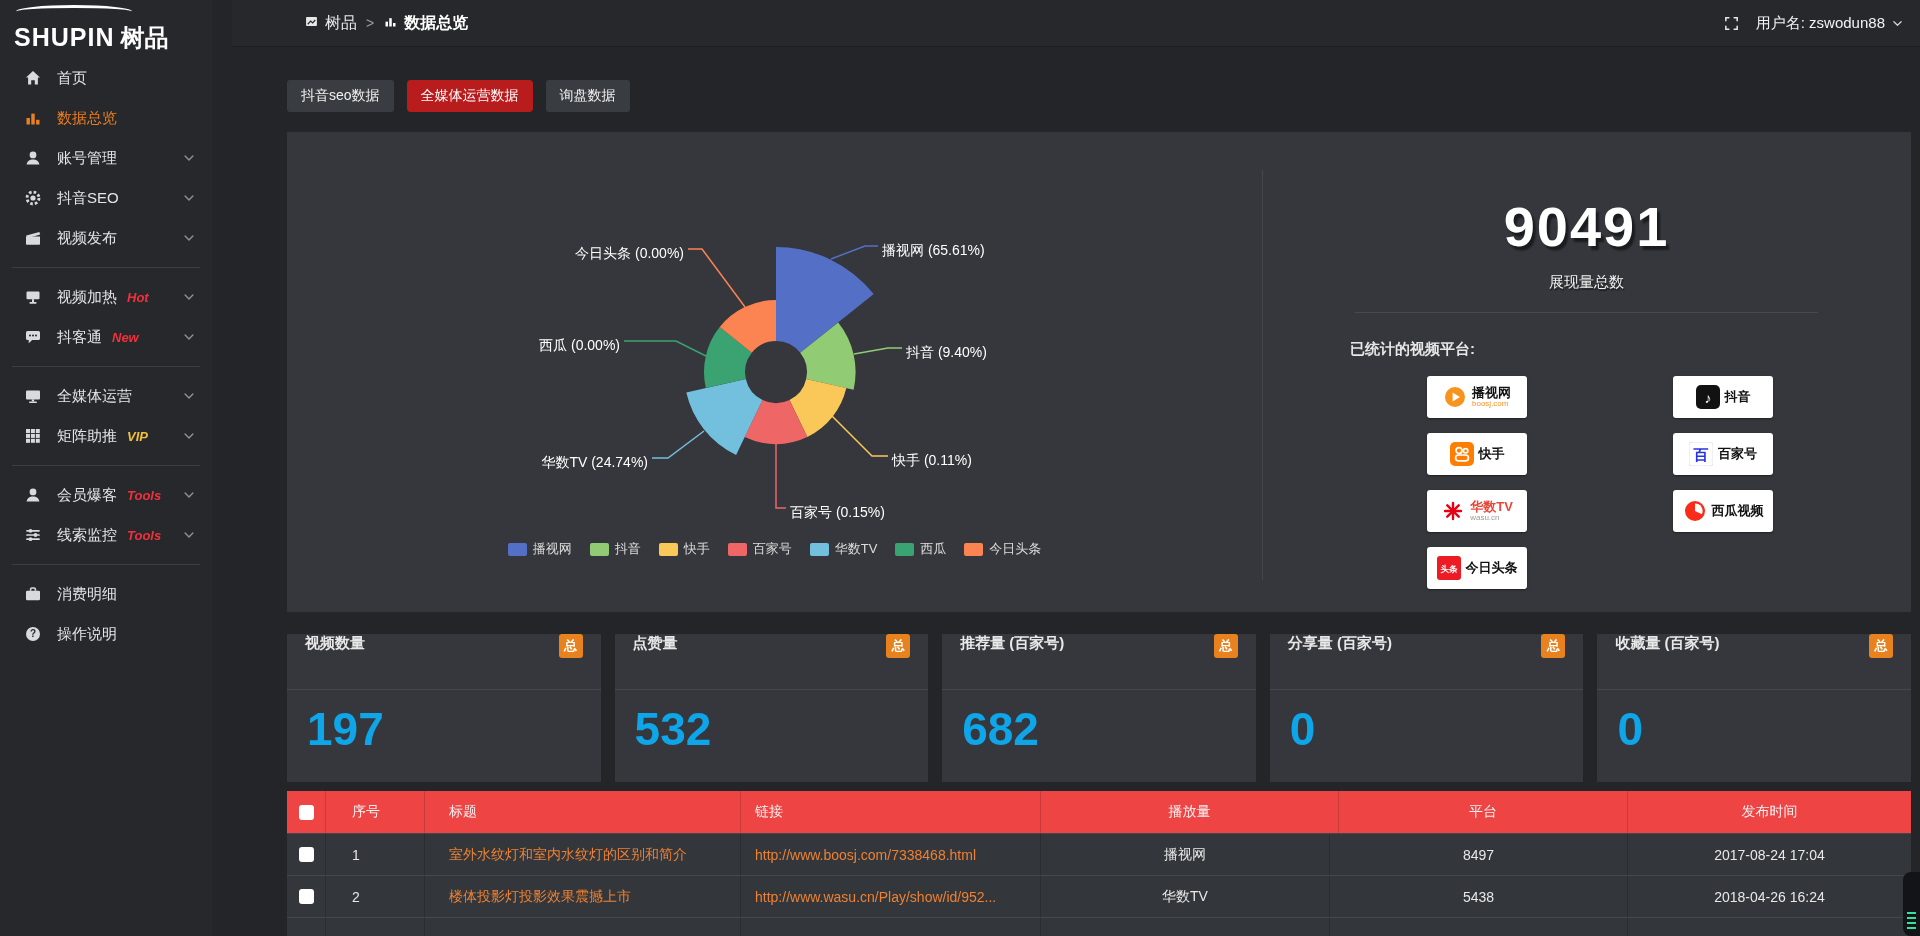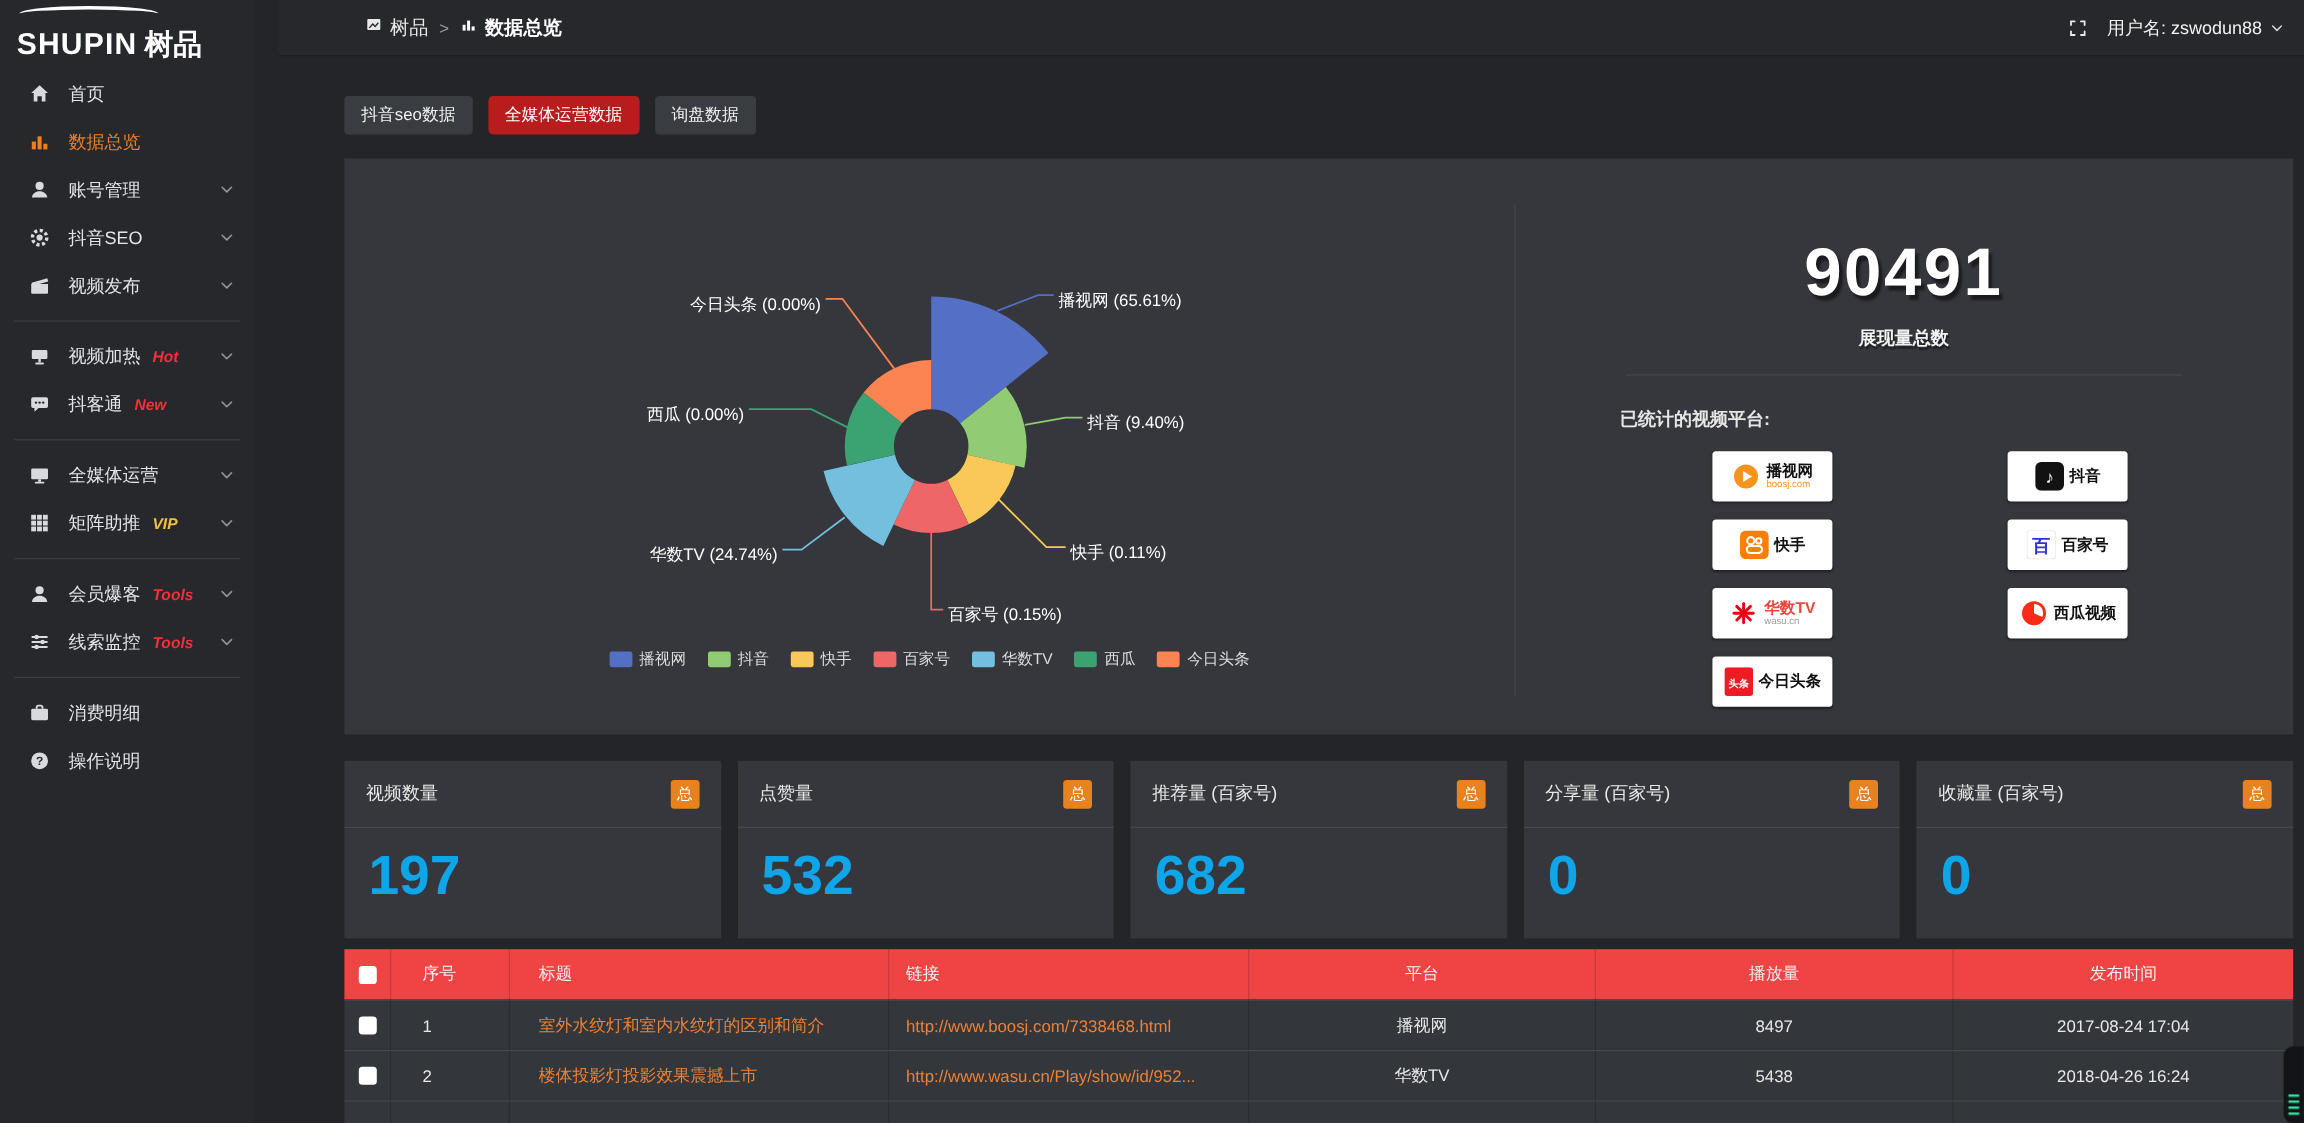--- a/index.html
+++ b/index.html
@@ -40,34 +40,34 @@
   
   .panel { margin-top:20px; height:480px; background:#35373c; display:flex; position:relative; }
   .chart-zone { width:975px; position:relative; flex-shrink:0; }
   .chart-zone svg { position:absolute; left:0; top:0; }
   .legend { position:absolute; left:0; top:408px; width:975px; display:flex; justify-content:center; gap:18px; }
   .lg-item { display:flex; align-items:center; gap:6px; font-size:13px; color:#ddd; }
   .lg-sw { width:19px; height:13px; border-radius:2px; }
   .v-div { position:absolute; left:975px; top:38px; bottom:32px; width:1px; background:#45474c; }
   .right-zone { flex:1; display:flex; flex-direction:column; align-items:center; }
   .big-number { margin-top:62px; font-size:56px; font-weight:800; color:#fff; letter-spacing:2px; text-shadow:3px 4px 2px rgba(0,0,0,.5); }
-  .big-label { margin-top:14px; font-size:15px; font-weight:bold; color:#f2f2f2; text-shadow:1px 2px 1px rgba(0,0,0,.45); }
+  .big-label { margin-top:14px; font-size:15px; font-weight:normal; color:#f2f2f2; text-shadow:1px 2px 1px rgba(0,0,0,.45); }
   .num-div { width:463px; height:1px; background:#46494e; margin-top:20px; }
   .platforms { align-self:flex-start; margin:27px 0 0 88px; }
   .pf-label { font-size:15px; font-weight:bold; color:#e6e6e6; }
   .pgrid { margin:17px 0 0 77px; display:grid; grid-template-columns:repeat(2,100px); column-gap:146px; row-gap:15px; }
   .pf-badge { width:100px; height:42px; background:#fff; border-radius:3px; display:flex; align-items:center; justify-content:center; gap:5px; box-shadow:0 1px 2px rgba(0,0,0,.4); }
   .pf-txt { display:flex; flex-direction:column; line-height:1.05; }
   .pf-name { font-size:13px; font-weight:bold; color:#111; }
   .pf-sub { font-size:8px; font-weight:normal; }
 
   
   .cards { display:flex; gap:14px; margin-top:22px; }
   .card { flex:1; height:148px; background:#35373c; }
-  .card-head { height:56px; display:flex; align-items:center; justify-content:space-between; padding:0 18px; border-bottom:1px solid #46484d; }
+  .card-head { height:56px; display:flex; align-items:flex-start; justify-content:space-between; padding:0 18px; border-bottom:1px solid #46484d;font-weight:bold; }
   .card-title { font-size:15px; color:#e8e8e8; }
   .card-badge { width:24px; height:24px; background:#e8821e; color:#fff; font-size:13px; display:flex; align-items:center; justify-content:center; border-radius:3px; }
   .card-value { padding:12px 20px 0; font-size:46px; font-weight:700; color:#0ea5e9; }
 
   
   .dtable { margin-top:9px; }
   .t-head { display:flex; height:42px; background:#ef4444; align-items:flex-start; font-size:14px; color:#f2f2f2; }
   .t-row  { display:flex; height:42px; background:#33363a; border-top:1px solid #44474c; align-items:center; font-size:14px; }
   .t-row.partial { height:19px; overflow:hidden; }
   .tc { height:100%; display:flex; align-items:center; border-right:1px solid rgba(0,0,0,.16); }
@@ -512,22 +512,22 @@
         </div>
 
       <div class="dtable">
         <div class="t-head" id="t-head">
             <div class="tc cw0">
               <span class="cb"></span>
             </div>
             <div class="tc cw1">序号</div>
             <div class="tc cw2">标题</div>
             <div class="tc cw3">链接</div>
+            <div class="tc cw5">播放量</div>
             <div class="tc cw4">平台</div>
-            <div class="tc cw5">播放量</div>
             <div class="tc cw6">发布时间</div>
           </div>
         <div id="t-body">
             <div class="t-row">
               <div class="tc cw0">
                 <span class="cb"></span>
               </div>
               <div class="tc cw1">1</div>
               <div class="tc cw2">
                 <span class="t-title">室外水纹灯和室内水纹灯的区别和简介</span>

